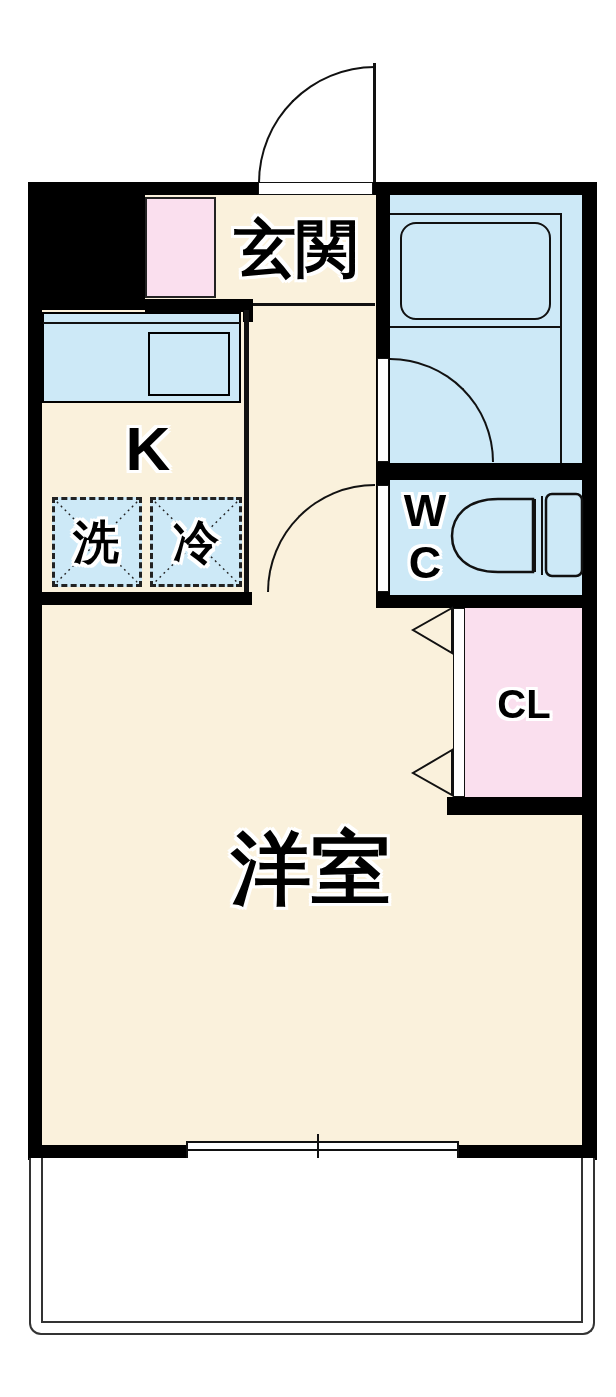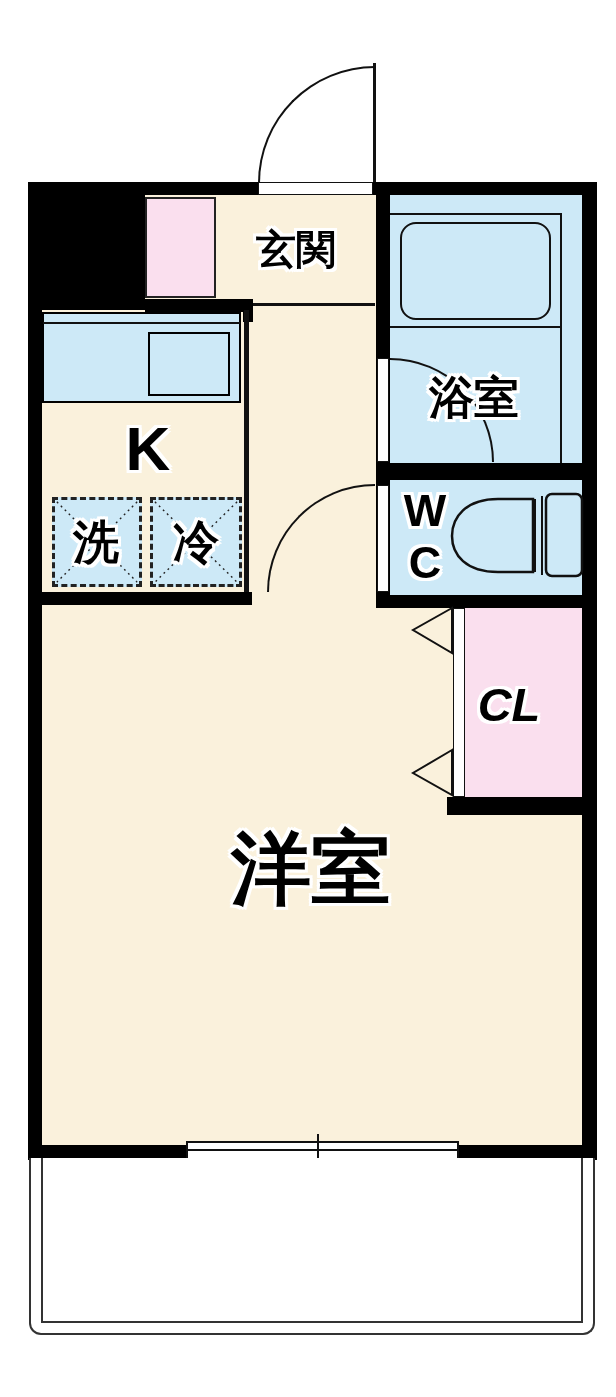--- a/index.html
+++ b/index.html
@@ -117,25 +117,24 @@
     <polygon points="47,150 8,173 47,195" fill="#faf1dc" stroke="#111" stroke-width="2"></polygon>
   </svg>
 
   <div class="window" style="left:186px;top:1141px;width:273px;height:19px;"></div>
   <div class="thin" style="left:188px;top:1149px;width:269px;height:2px;"></div>
   <div class="thin" style="left:317px;top:1134px;width:2px;height:32px;"></div>
 
   <div class="balc-outer" style="left:29px;top:1158px;width:566px;height:177px;"></div>
   <div class="balc-inner" style="left:41px;top:1158px;width:542px;height:165px;"></div>
 
-  <div class="label" style="left:296px;top:249px;font-size:40px;">玄関</div>
-  <div class="label" style="left:474px;top:397px;font-size:45px;">浴室</div>
+  <div class="label" style="left:296px;top:249px;font-size:62px;">玄関</div>
   <div class="label" style="left:148px;top:449px;font-size:62px;">K</div>
   <div class="label" style="left:96px;top:542px;font-size:46px;">洗</div>
   <div class="label" style="left:196px;top:542px;font-size:46px;">冷</div>
   <div class="label" style="left:425px;top:537px;font-size:45px;line-height:52px;text-align:center;">
     <span>W</span><br>
     <span>C</span>
   </div>
-  <div class="label" style="left:509px;top:704px;font-size:47px;font-style:italic;">CL</div>
+  <div class="label" style="left:524px;top:704px;font-size:40px;">CL</div>
   <div class="label" style="left:311px;top:869px;font-size:80px;">洋室</div>
 
 </div>
 
 </body></html>

